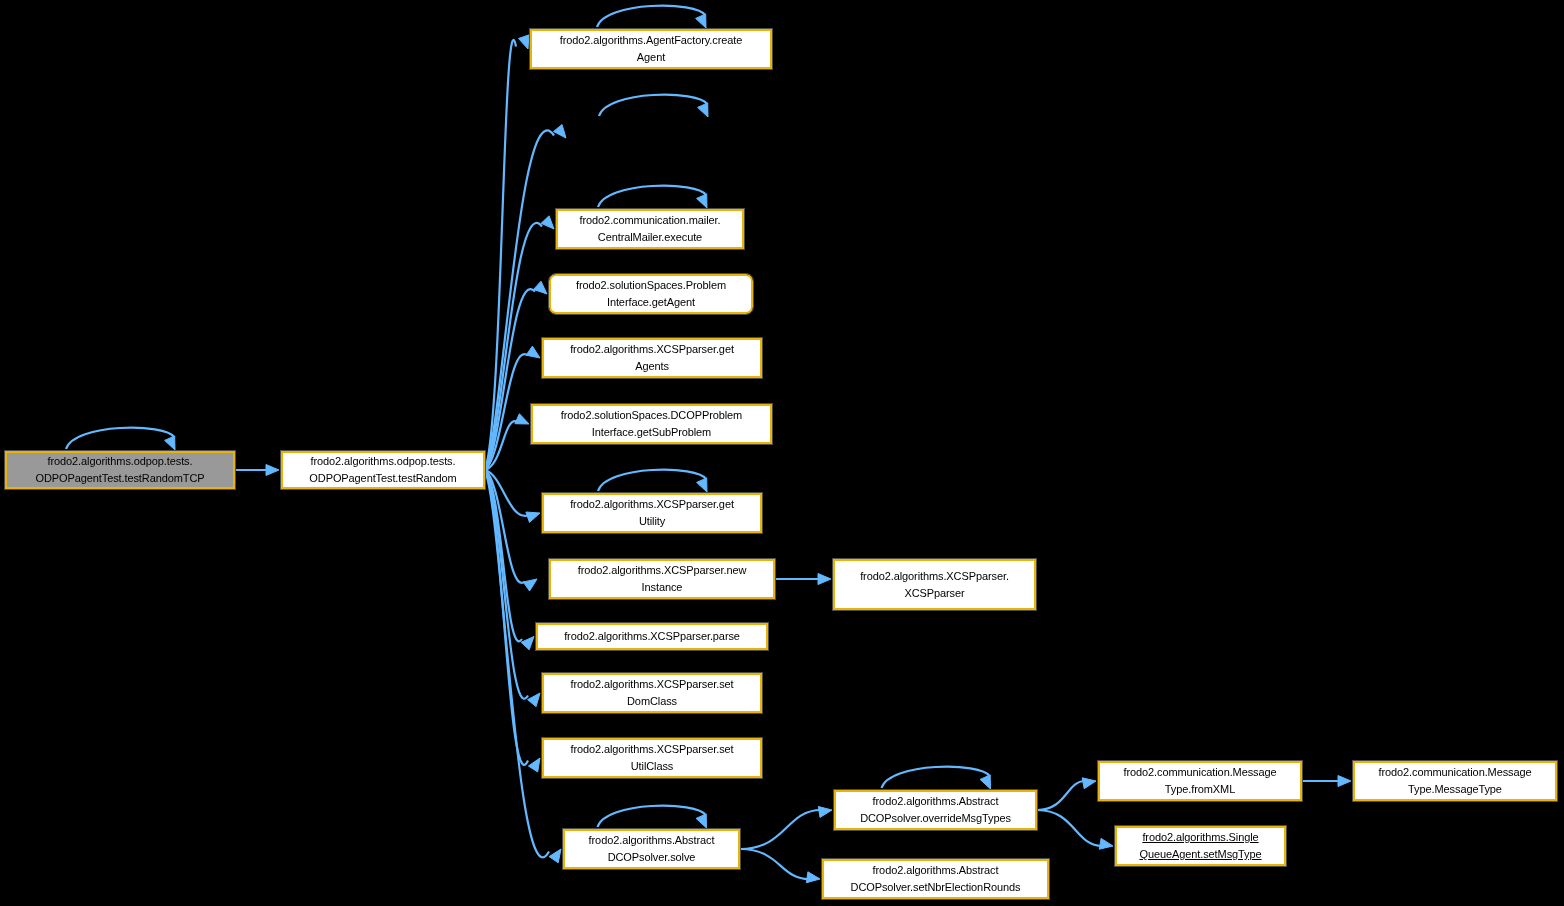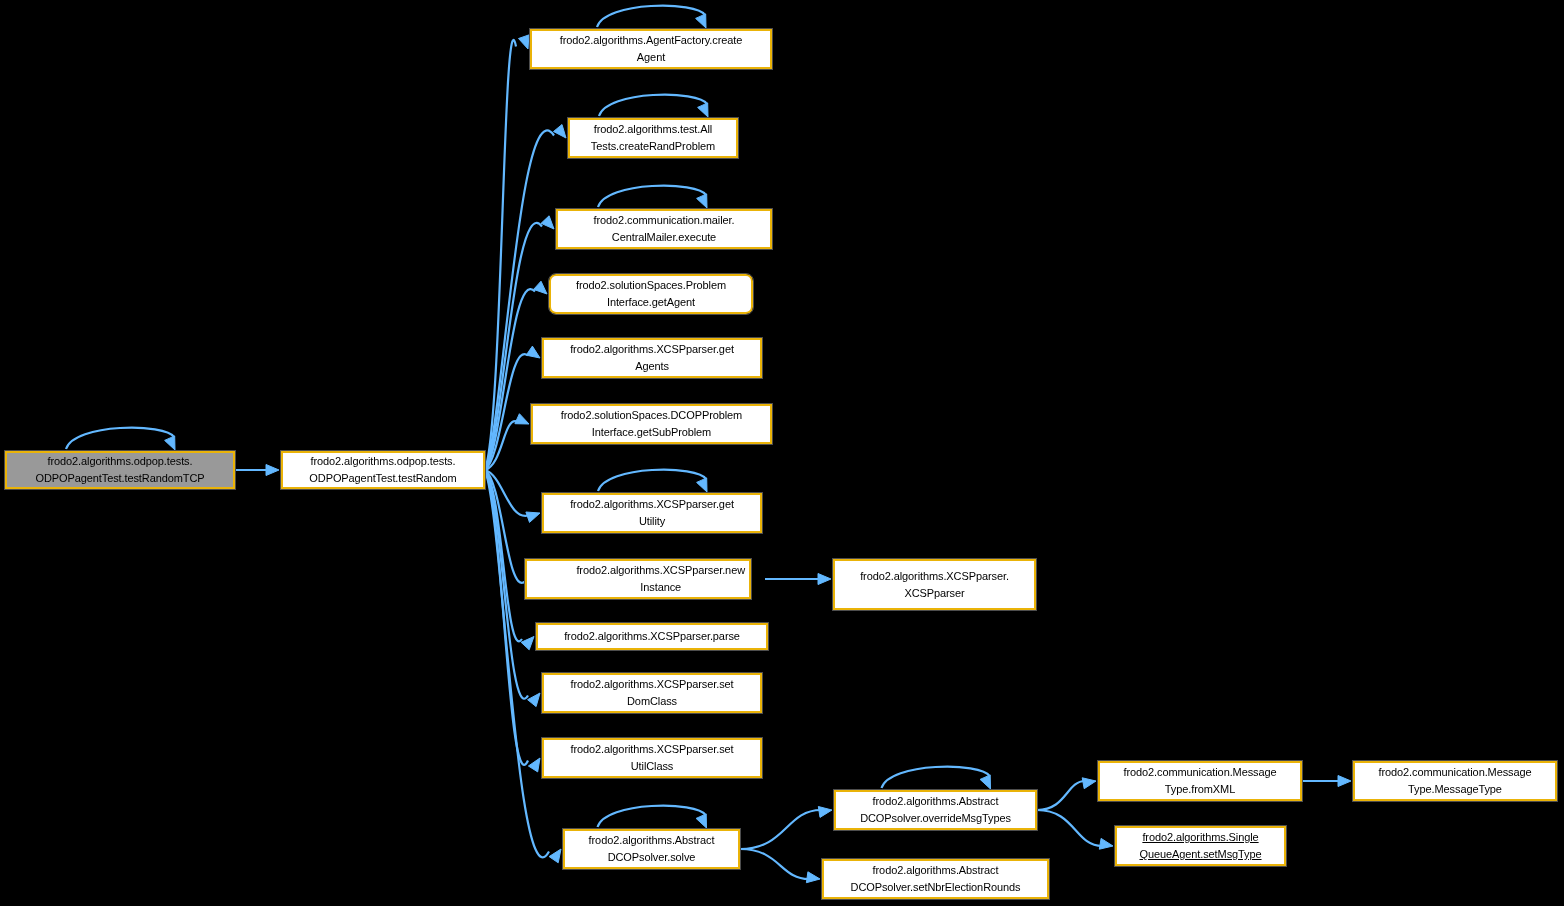--- a/index.html
+++ b/index.html
@@ -121,45 +121,41 @@
 ODPOPagentTest.testRandomTCP</span>
       </div>
       <div class="node" style="left: 281px; top: 451px; width: 204px; height: 38px;">
         <span class="label">frodo2.algorithms.odpop.tests.
 ODPOPagentTest.testRandom</span>
       </div>
       <div class="node" style="left: 530px; top: 29px; width: 242px; height: 40px;">
         <span class="label">frodo2.algorithms.AgentFactory.create
 Agent</span>
       </div>
-      <div class="node" style="left: 568px; top: 118px; width: 170px; height: 40px;">
-        <span class="label">frodo2.algorithms.test.All
-Tests.createRandProblem</span>
-      </div>
-      <div class="node" style="left: 556px; top: 209px; width: 216px; height: 40px;">
+      <div class="node" style="left: 556px; top: 209px; width: 188px; height: 40px;">
         <span class="label">frodo2.communication.mailer.
 CentralMailer.execute</span>
       </div>
       <div class="node" style="left: 549px; top: 274px; width: 204px; height: 40px; border-radius: 7px;">
         <span class="label">frodo2.solutionSpaces.Problem
 Interface.getAgent</span>
       </div>
       <div class="node" style="left: 542px; top: 338px; width: 220px; height: 40px;">
         <span class="label">frodo2.algorithms.XCSPparser.get
 Agents</span>
       </div>
       <div class="node" style="left: 531px; top: 404px; width: 241px; height: 40px; align-items: center;">
         <span class="label">frodo2.solutionSpaces.DCOPProblem
 Interface.getSubProblem</span>
       </div>
       <div class="node" style="left: 542px; top: 493px; width: 220px; height: 40px;">
         <span class="label">frodo2.algorithms.XCSPparser.get
 Utility</span>
       </div>
-      <div class="node" style="left: 525px; top: 559px; width: 226px; height: 40px; justify-content: flex-end;">
+      <div class="node" style="left: 549px; top: 559px; width: 226px; height: 40px;">
         <span class="label">frodo2.algorithms.XCSPparser.new
 Instance</span>
       </div>
       <div class="node" style="left: 833px; top: 559px; width: 203px; height: 51px;">
         <span class="label">frodo2.algorithms.XCSPparser.
 XCSPparser</span>
       </div>
       <div class="node" style="left: 536px; top: 623px; width: 232px; height: 27px;">
         <span class="label">frodo2.algorithms.XCSPparser.parse</span>
       </div>

